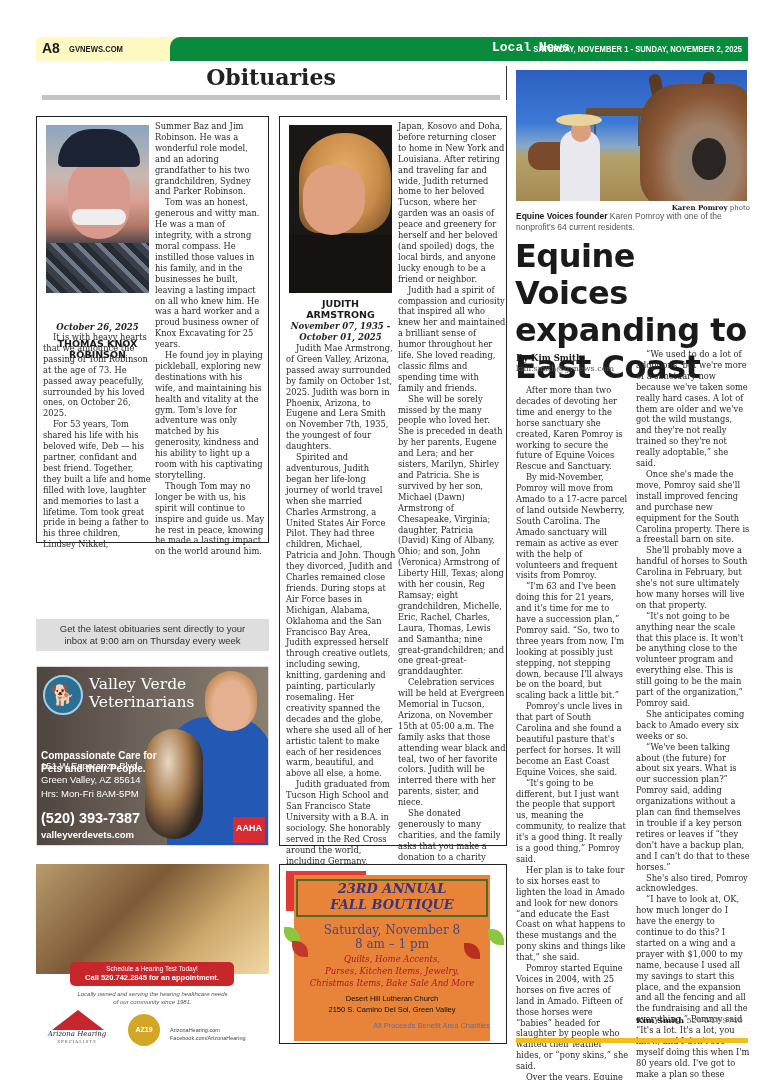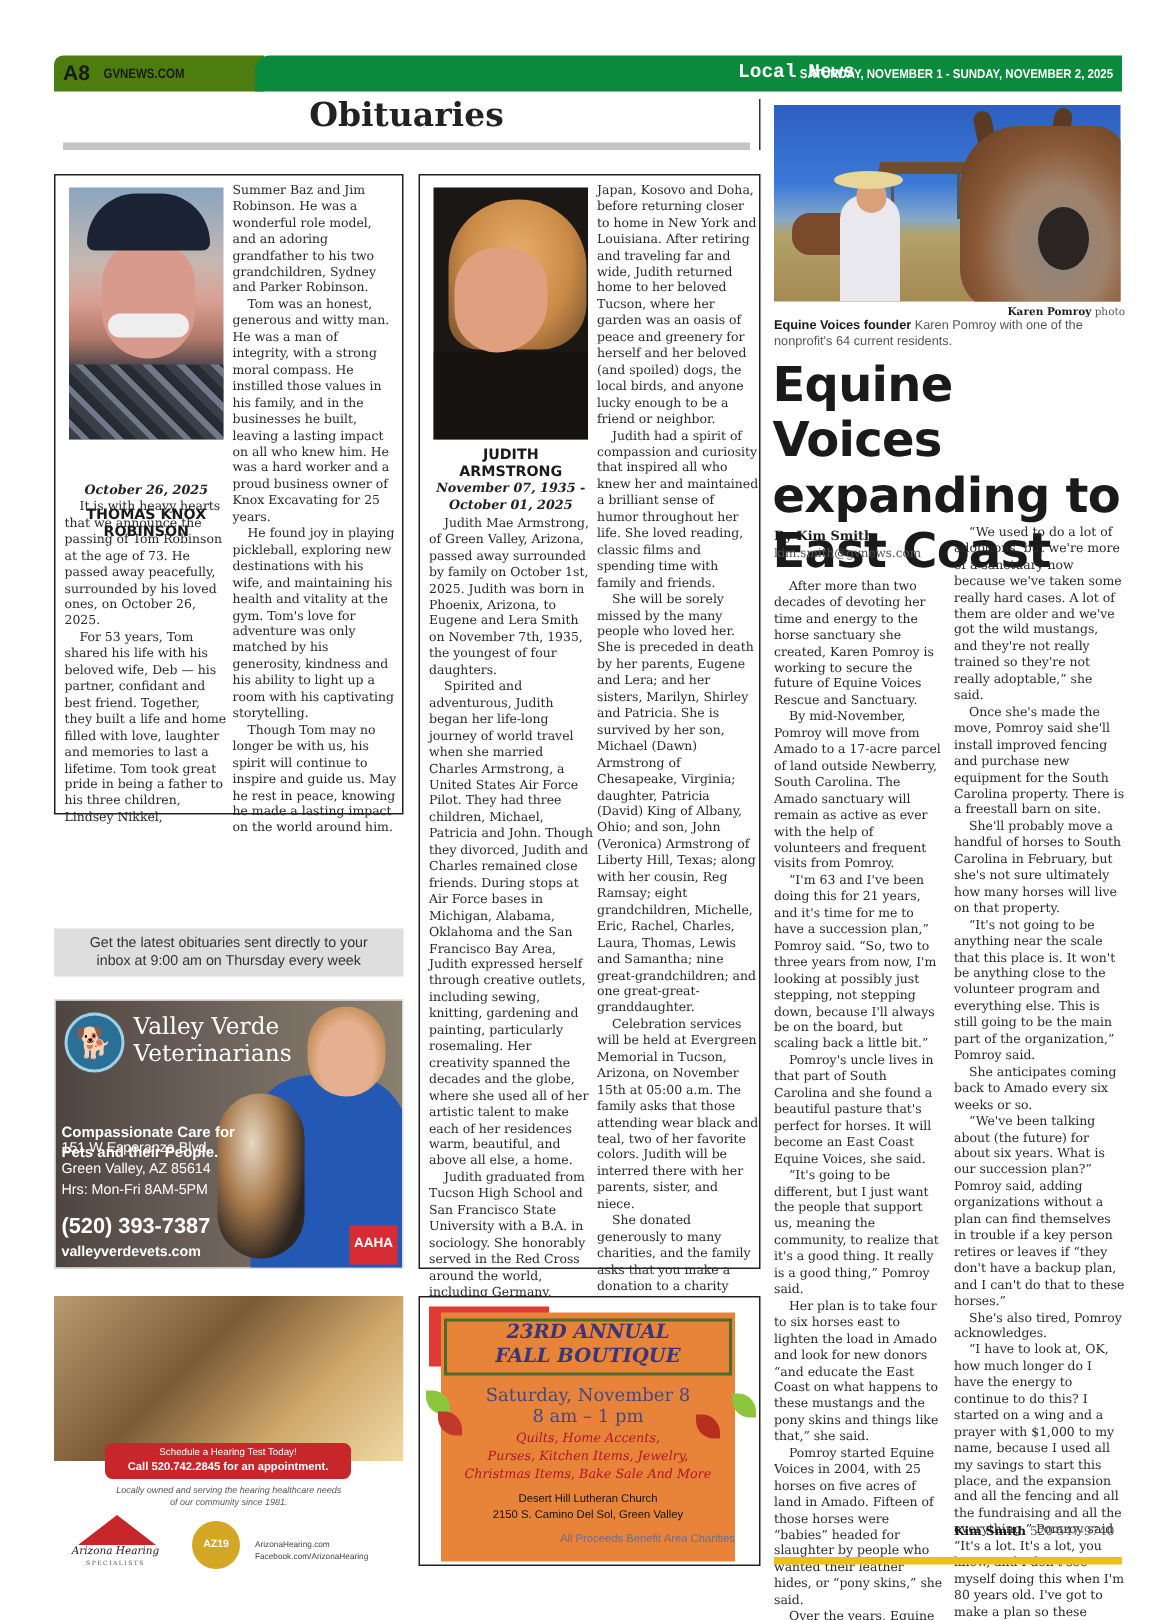--- a/index.html
+++ b/index.html
@@ -1,21 +1,21 @@
 <!DOCTYPE html>
 <html><head>
 <meta charset="utf-8">
 <style>
   * { box-sizing: border-box; margin: 0; padding: 0; }
   html, body { width: 784px; height: 1080px; background: #ffffff; overflow: hidden; }
   body { position: relative; font-family: "DejaVu Serif", serif; color: #222; }
 
   
   .topbar { position: absolute; left: 36px; top: 37px; width: 712px; height: 24px; }
-  .topbar .left { position: absolute; left: 0; top: 0; width: 140px; height: 24px; background: #4d7c0f; border-top-left-radius: 6px; }
+  .topbar .left { position: absolute; left: 0; top: 0; width: 140px; height: 24px; background: #fef9c3; border-top-left-radius: 6px; }
   .topbar .right { position: absolute; left: 134px; top: 0; right: 0; height: 24px; background: #0a8a3c; border-top-left-radius: 10px; }
   .pagenum { position: absolute; left: 6px; top: 3px; font-family: "Liberation Sans", sans-serif; font-weight: bold; font-size: 14px; color: #1a1a1a; }
   .site { position: absolute; left: 33px; top: 7px; font-family: "Liberation Sans", sans-serif; font-size: 9px; font-weight: bold; color: #1a1a1a; transform: scaleX(0.85); transform-origin: left; }
   .section { position: absolute; left: 322px; top: 3px; font-family: Liberation Mono, monospace; font-weight: bold; font-size: 13px; color: #fff; }
   .dateline { position: absolute; right: 6px; top: 7px; font-family: "Liberation Sans", sans-serif; font-weight: bold; font-size: 8.5px; color: #fff; transform: scaleX(0.9); transform-origin: right; }
 
   
   .obit-title { position: absolute; left: 36px; top: 64px; width: 470px; text-align: center; font-family: "DejaVu Serif", serif; font-weight: bold; font-size: 22px; color: #222; }
   .obit-rule { position: absolute; left: 42px; top: 95px; width: 458px; height: 5px; background: #c4c4c4; }
   .vrule { position: absolute; left: 506px; top: 66px; width: 1px; height: 34px; background: #333; }

